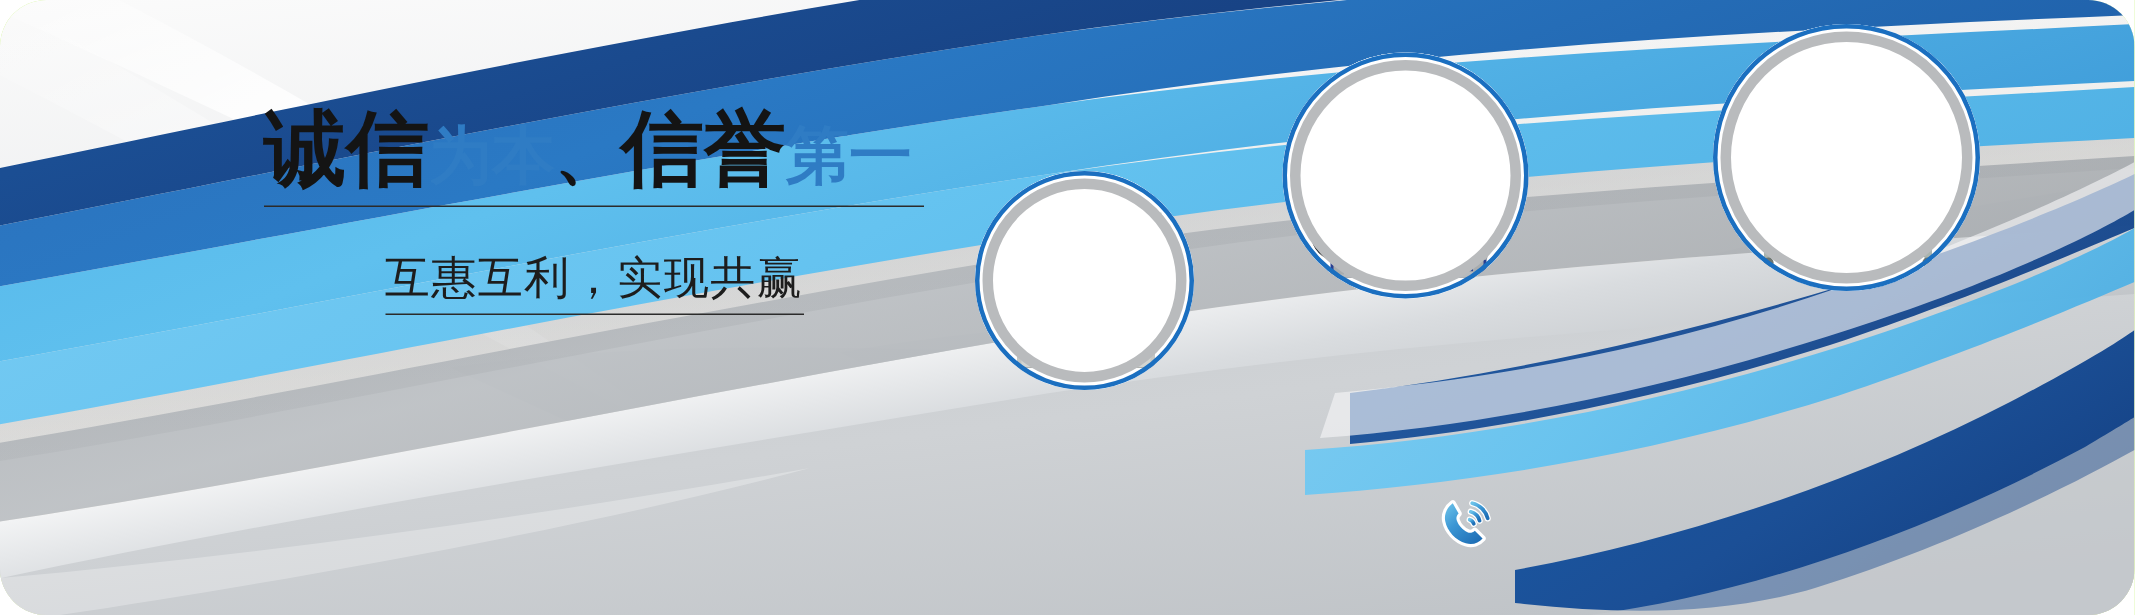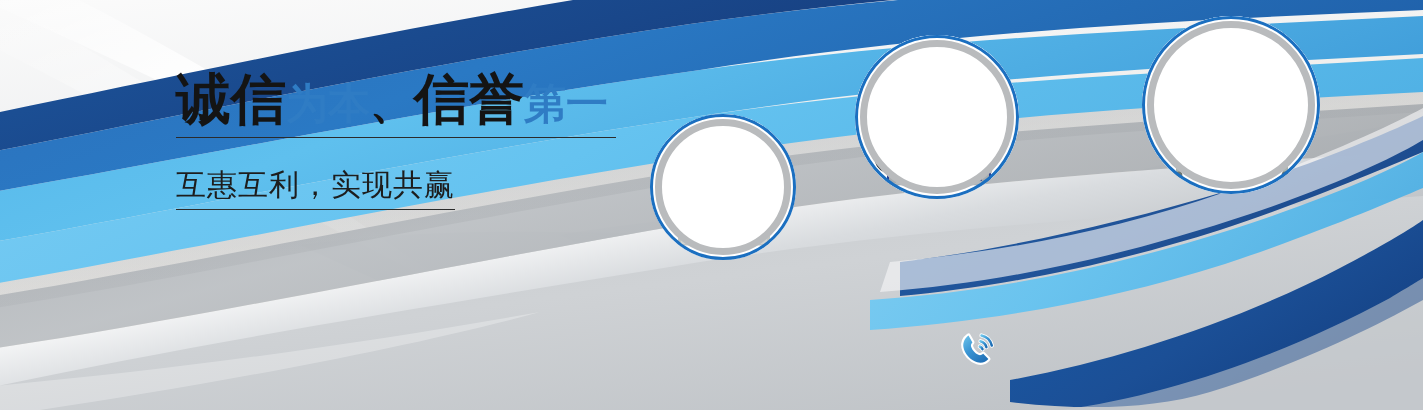--- a/index.html
+++ b/index.html
@@ -12,20 +12,21 @@
     font-family: "Liberation Sans", "DejaVu Sans", sans-serif;
   }
 
   
   #banner {
     position: relative;
     width: 1423px;
     height: 410px;
     overflow: hidden;
     background: #bef264;
+    border-radius: 31px;
   }
 
   #bg-svg {
     position: absolute;
     left: 0; top: 0;
     width: 1423px;
     height: 410px;
     display: block;
   }
 
@@ -67,21 +68,21 @@
 
   #rule {
     width: 440px;
     height: 1px;
     background: #2b2b2b;
     margin: 4px 0 0 0;
   }
 
   #subline-wrap {
     margin-top: 27px;
-    text-align: left;
+    text-align: center;
     width: 440px;
   }
   #subline {
     display: inline-block;
     font-size: 30px;
     font-weight: normal;
     color: #1d1d1d;
     letter-spacing: 1px;
     white-space: nowrap;
     border-bottom: 1px solid #2b2b2b;

